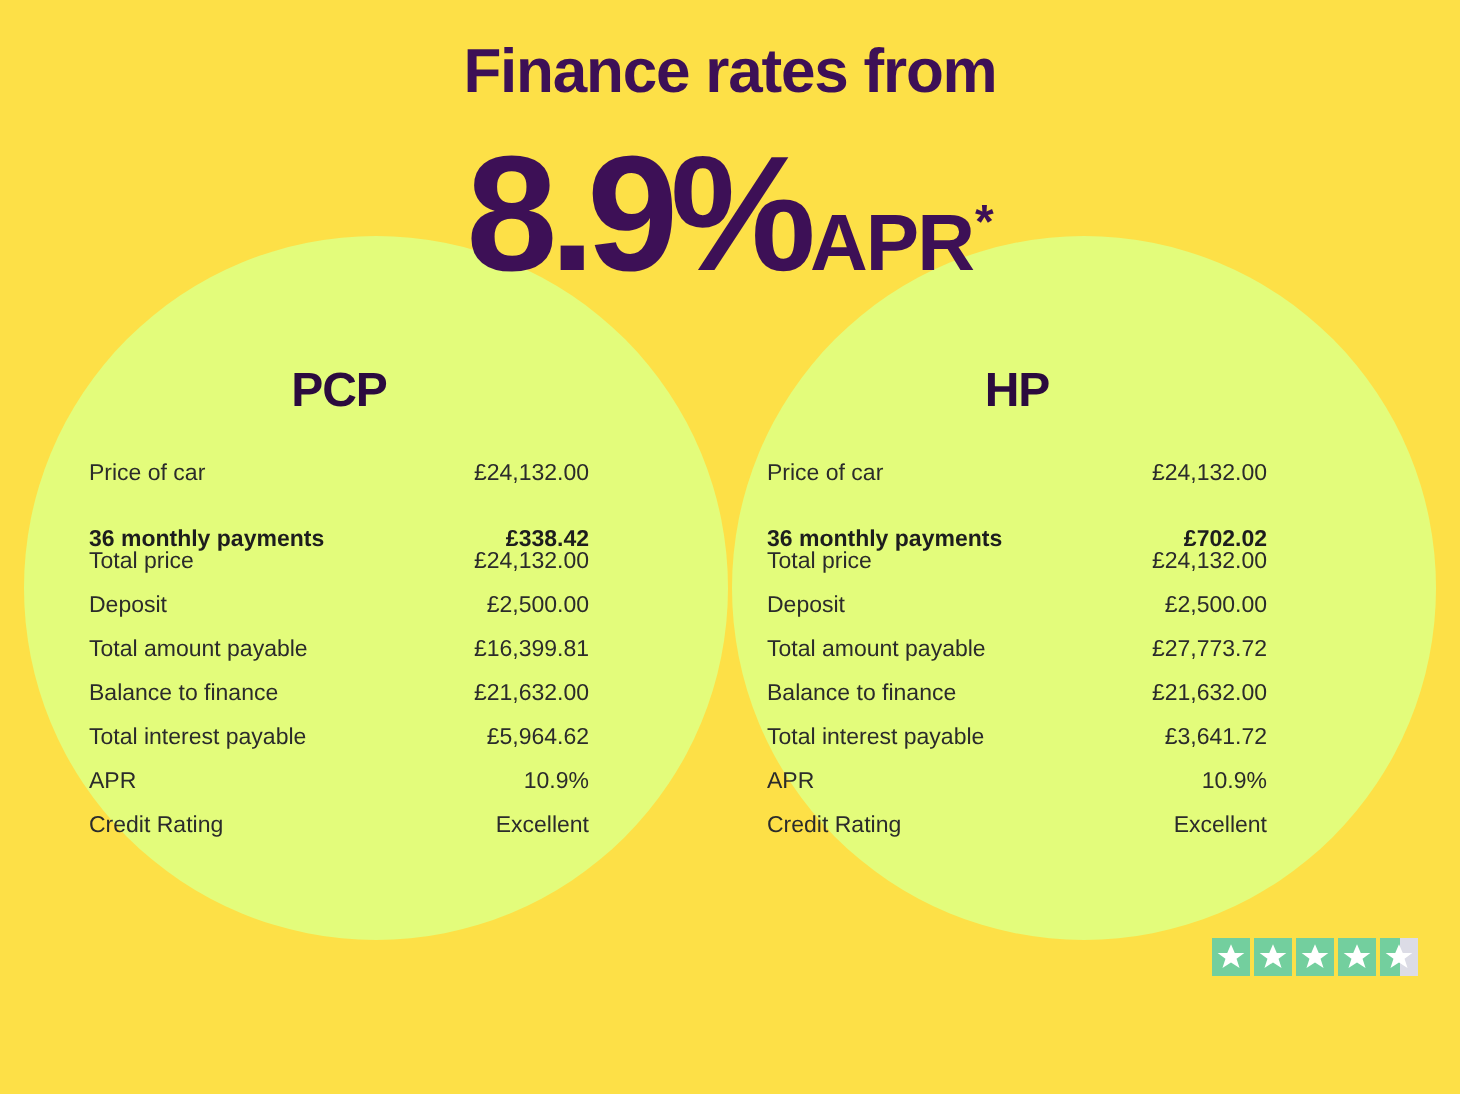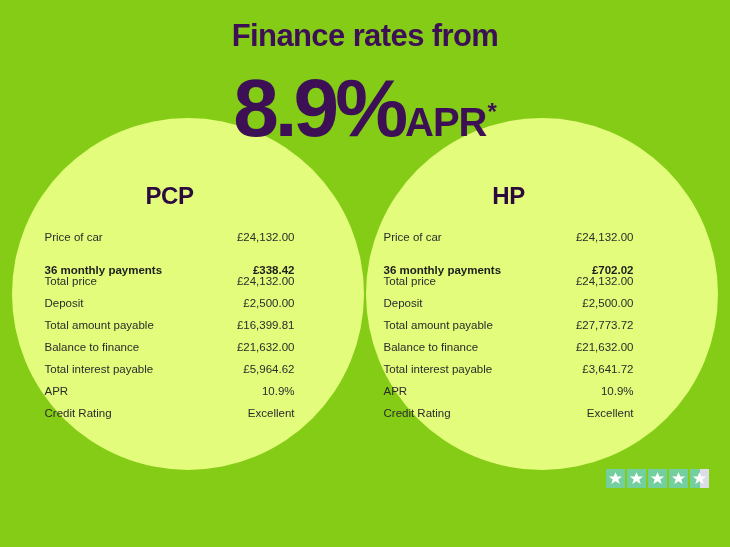--- a/index.html
+++ b/index.html
@@ -16,21 +16,21 @@
     background: #eefaab;
     position: relative;
   }
 
   .stage {
     position: absolute;
     inset: 0;
     width: 730px;
     height: 547px;
     overflow: hidden;
-    background: #84cc16;
+    background: #fde047;
   }
 
   
   .bg-circles {
     position: absolute;
     inset: 0;
     z-index: 0;
     pointer-events: none;
   }
   .bg-circle {

